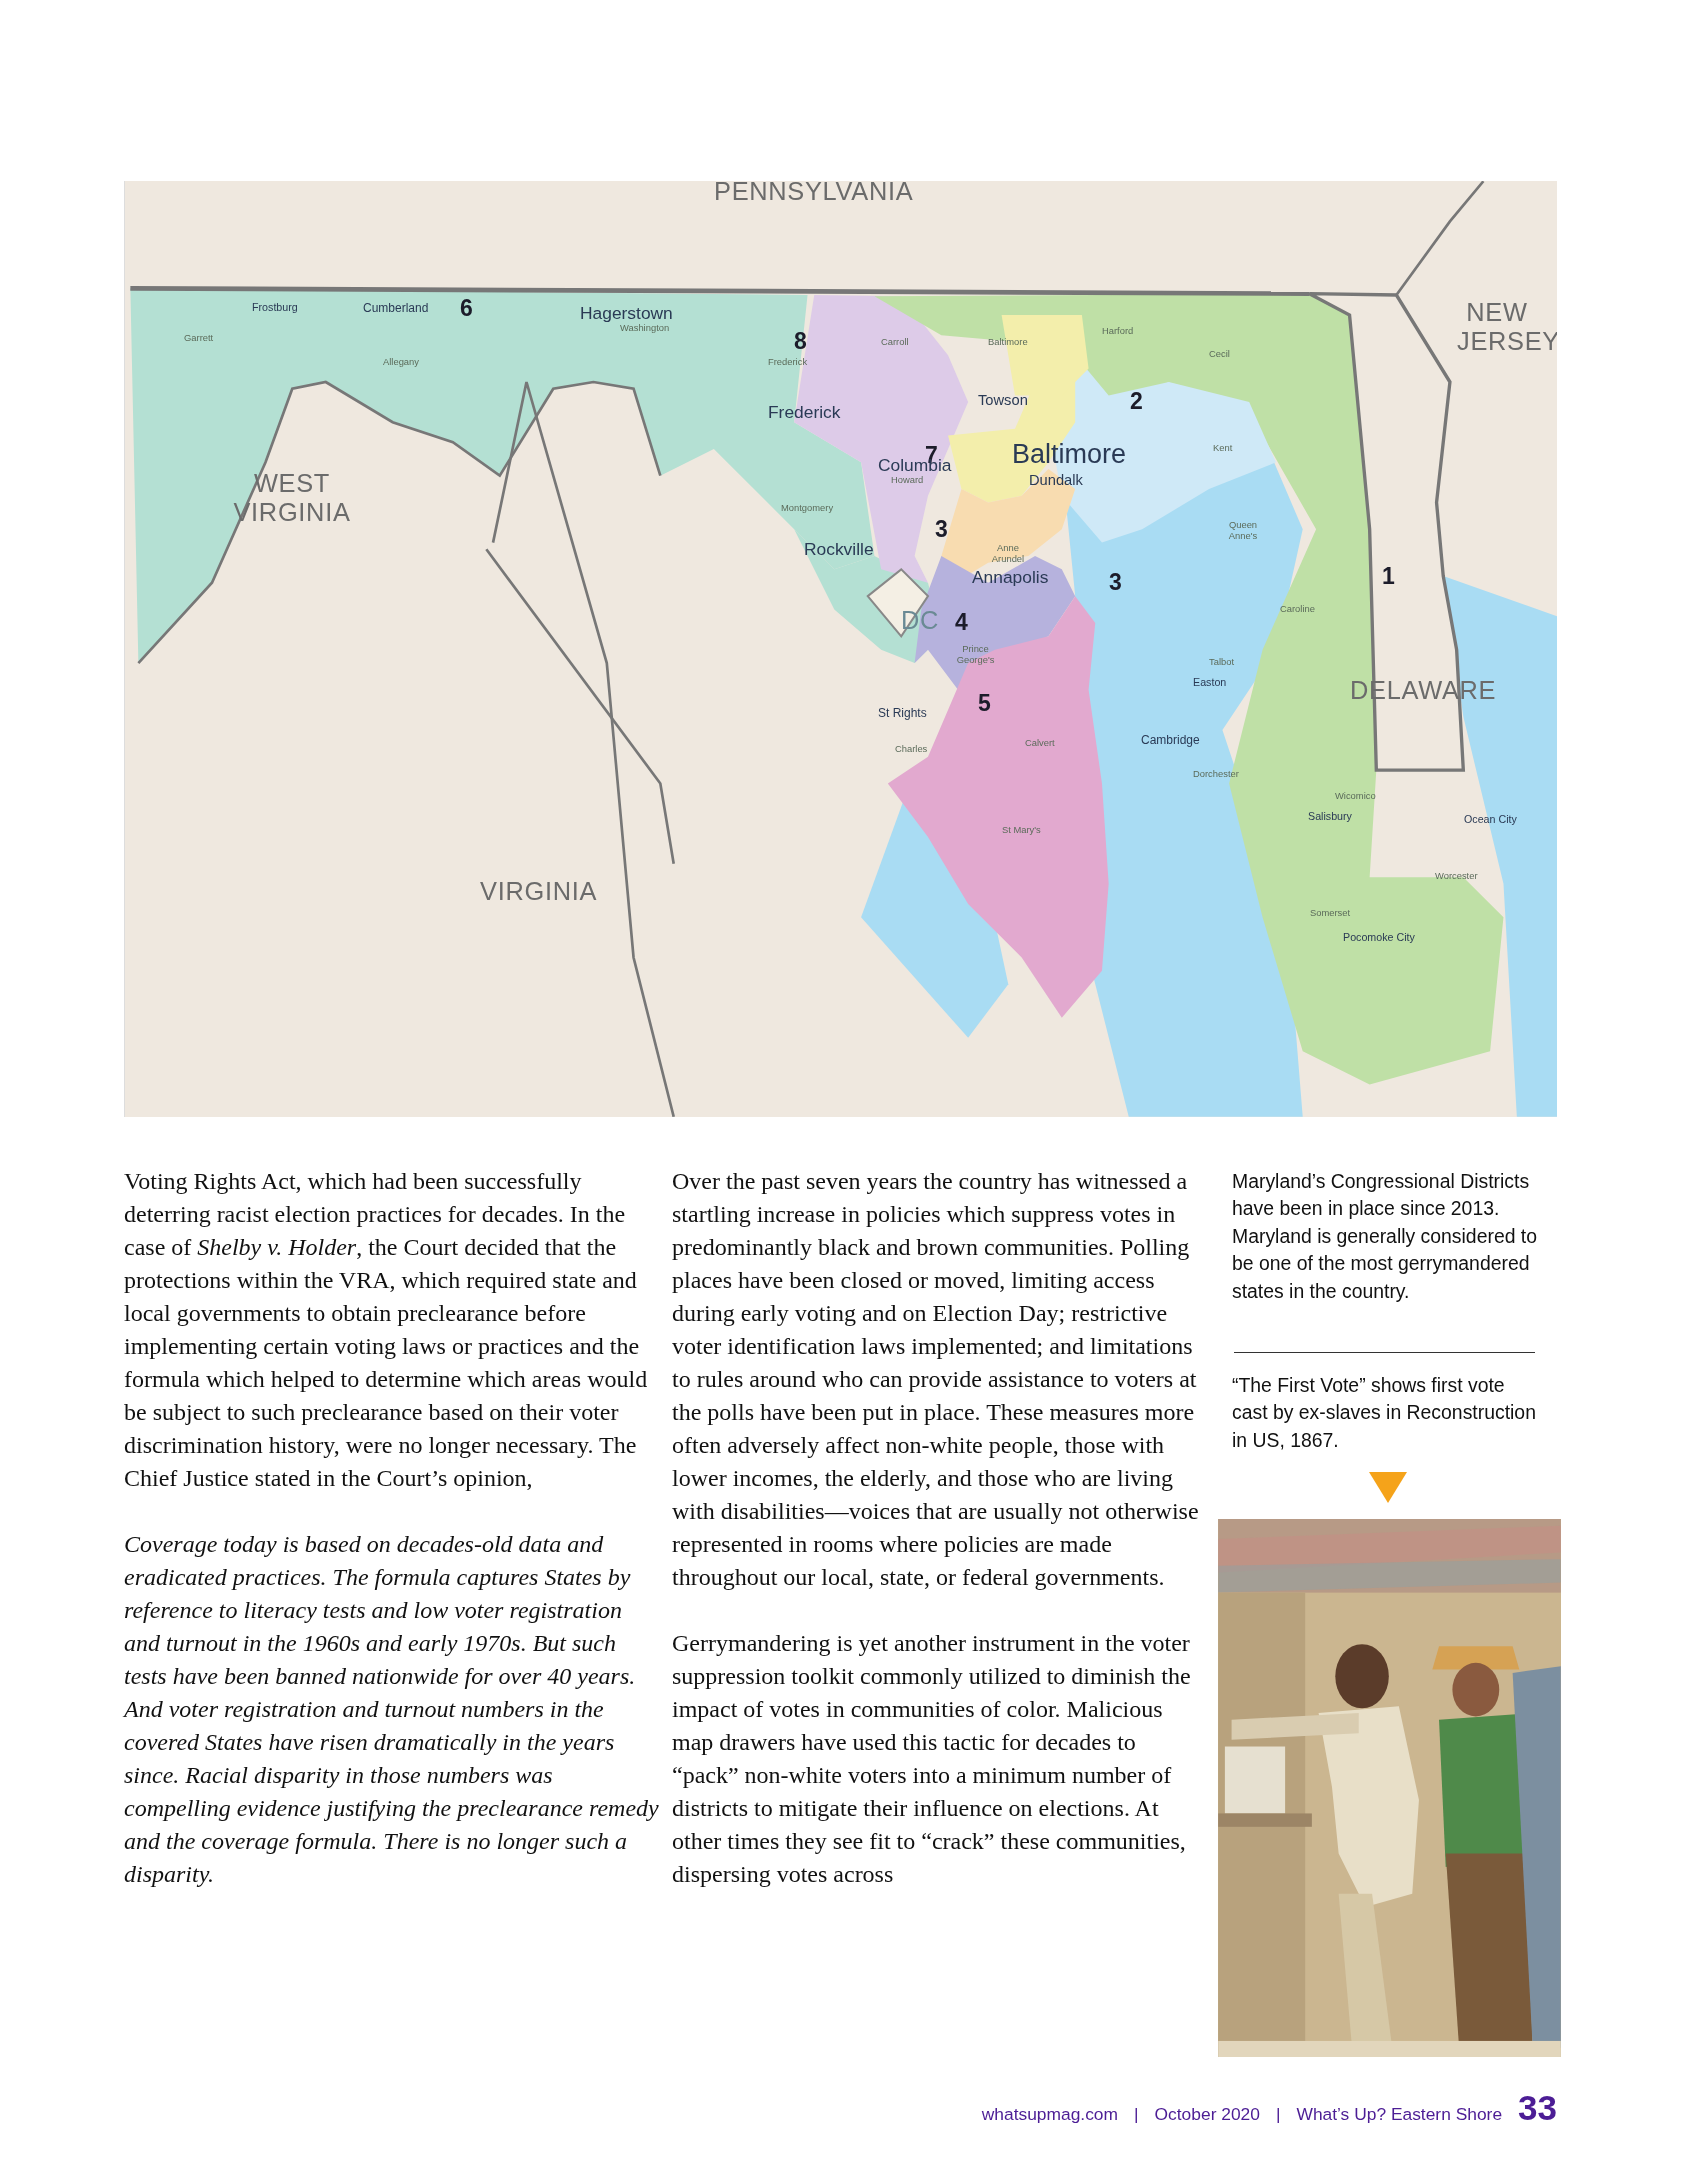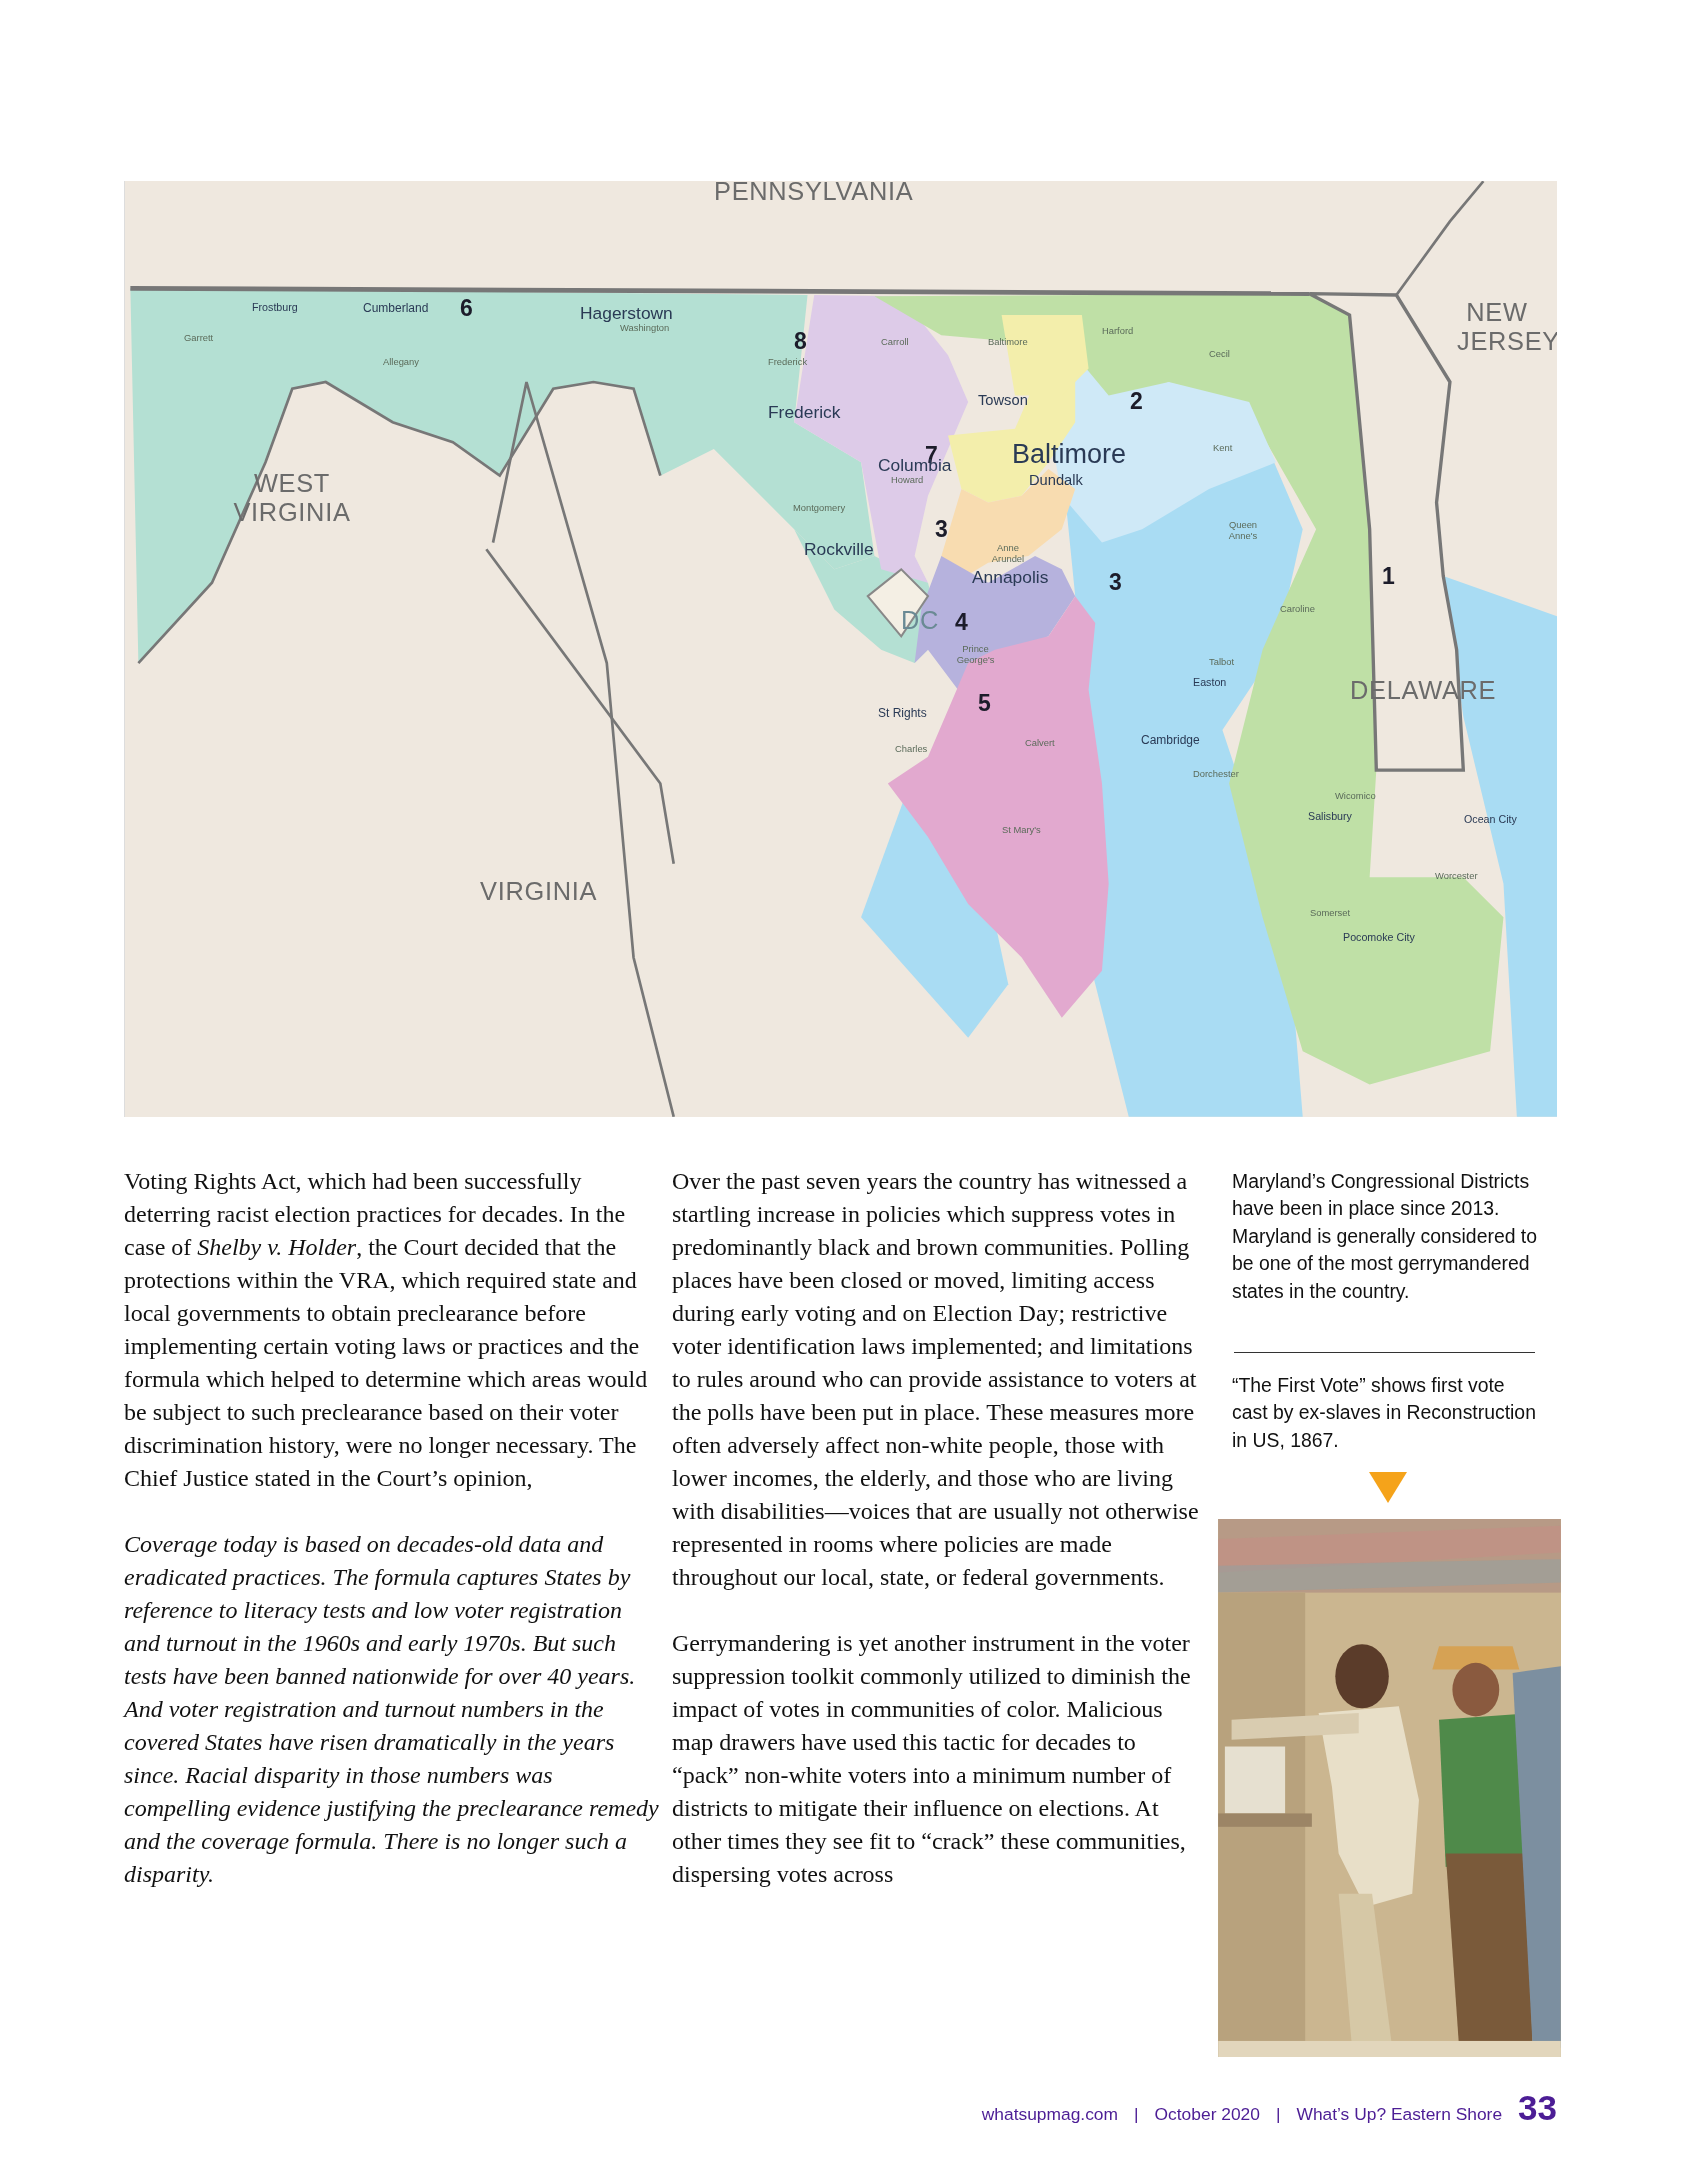--- a/index.html
+++ b/index.html
@@ -101,21 +101,21 @@
   <span class="lbl county" style="left:59px;top:151px;">Garrett</span>
   <span class="lbl county" style="left:258px;top:134px;margin-top:41px;">Allegany</span>
   <span class="lbl county" style="left:495px;top:141px;">Washington</span>
   <span class="lbl county" style="left:643px;top:175px;">Frederick</span>
   <span class="lbl county" style="left:756px;top:155px;">Carroll</span>
   <span class="lbl county" style="left:863px;top:155px;">Baltimore</span>
   <span class="lbl county" style="left:977px;top:144px;">Harford</span>
   <span class="lbl county" style="left:1084px;top:167px;">Cecil</span>
   <span class="lbl county" style="left:1088px;top:261px;">Kent</span>
   <span class="lbl county" style="left:766px;top:293px;">Howard</span>
-  <span class="lbl county" style="left:656px;top:321px;margin-left:12px;">Montgomery</span>
+  <span class="lbl county" style="left:656px;top:321px;">Montgomery</span>
   <span class="lbl county" style="left:1098px;top:338px;width:40px;white-space:normal;text-align:center;">Queen Anne's</span>
   <span class="lbl county" style="left:863px;top:361px;width:40px;white-space:normal;text-align:center;">Anne Arundel</span>
   <span class="lbl county" style="left:1155px;top:422px;">Caroline</span>
   <span class="lbl county" style="left:827px;top:462px;width:47px;white-space:normal;text-align:center;">Prince George's</span>
   <span class="lbl county" style="left:1084px;top:475px;">Talbot</span>
   <span class="lbl county" style="left:900px;top:556px;">Calvert</span>
   <span class="lbl county" style="left:770px;top:562px;">Charles</span>
   <span class="lbl county" style="left:1068px;top:587px;">Dorchester</span>
   <span class="lbl county" style="left:877px;top:643px;">St Mary's</span>
   <span class="lbl county" style="left:1210px;top:609px;">Wicomico</span>

